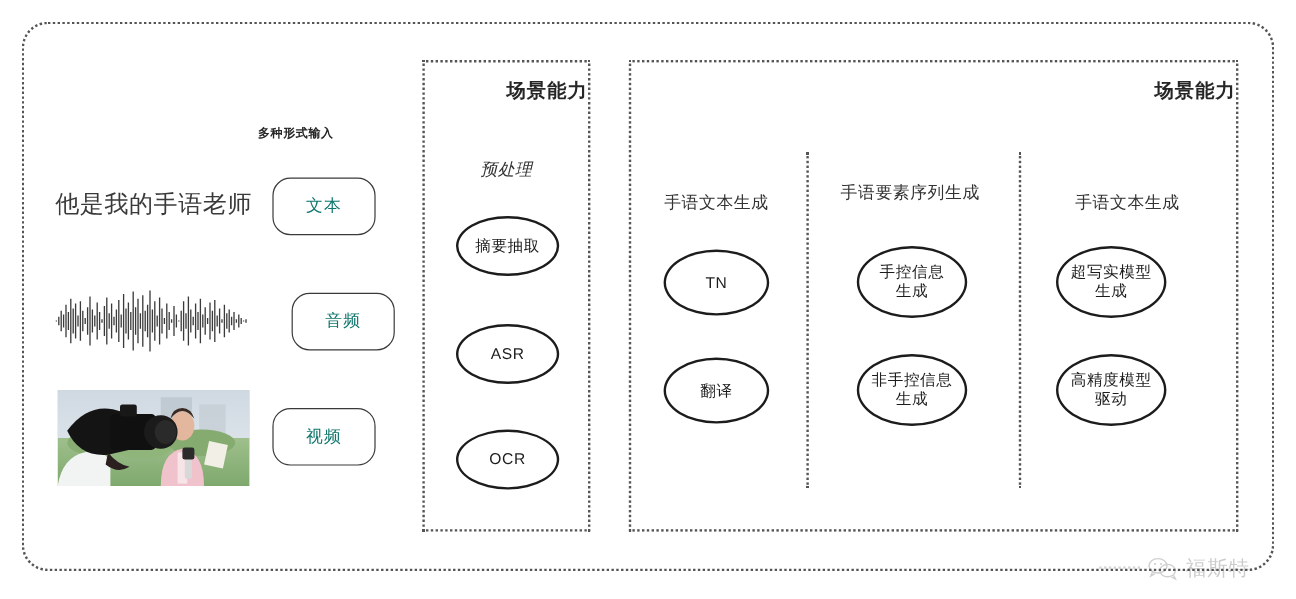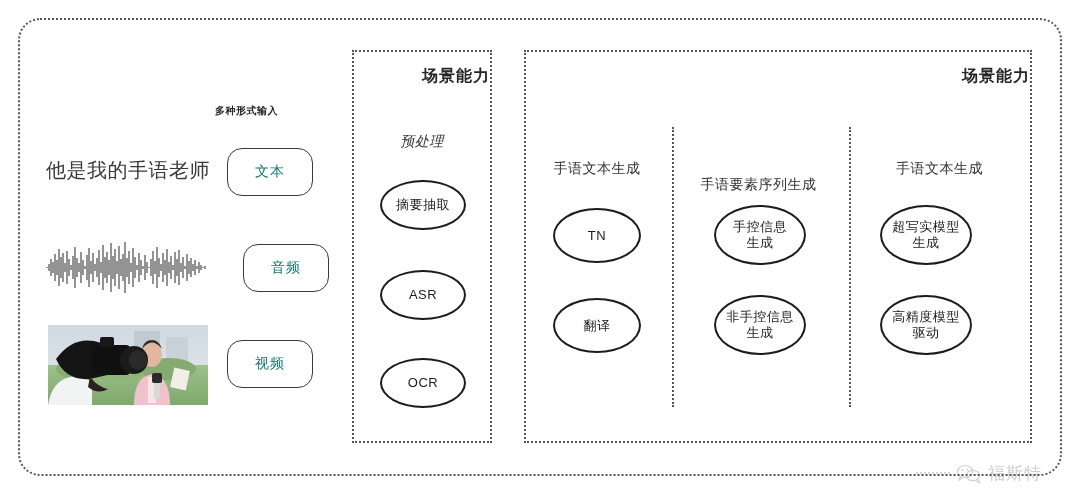--- a/index.html
+++ b/index.html
@@ -80,21 +80,21 @@
   
   .sub-label{
     position:absolute;
     font-size:14px;color:#333;letter-spacing:.5px;
     text-align:center;
   }
   #label-pre{left:352px;top:133px;width:140px;font-style:italic;}
 
   
   #label-col-0{left:524px;top:160px;width:146px;}
-  #label-col-1{left:670px;top:176px;width:177px;}
+  #label-col-1{left:670px;top:152px;width:177px;}
   #label-col-2{left:847px;top:160px;width:185px;}
 
   
   .ellipse{
     position:absolute;box-sizing:border-box;
     border:2.2px solid #1c1c1c;border-radius:50%;
     display:flex;align-items:center;justify-content:center;
     text-align:center;
     font-size:13px;line-height:16px;color:#1c1c1c;
     background:#fff;letter-spacing:.5px;

